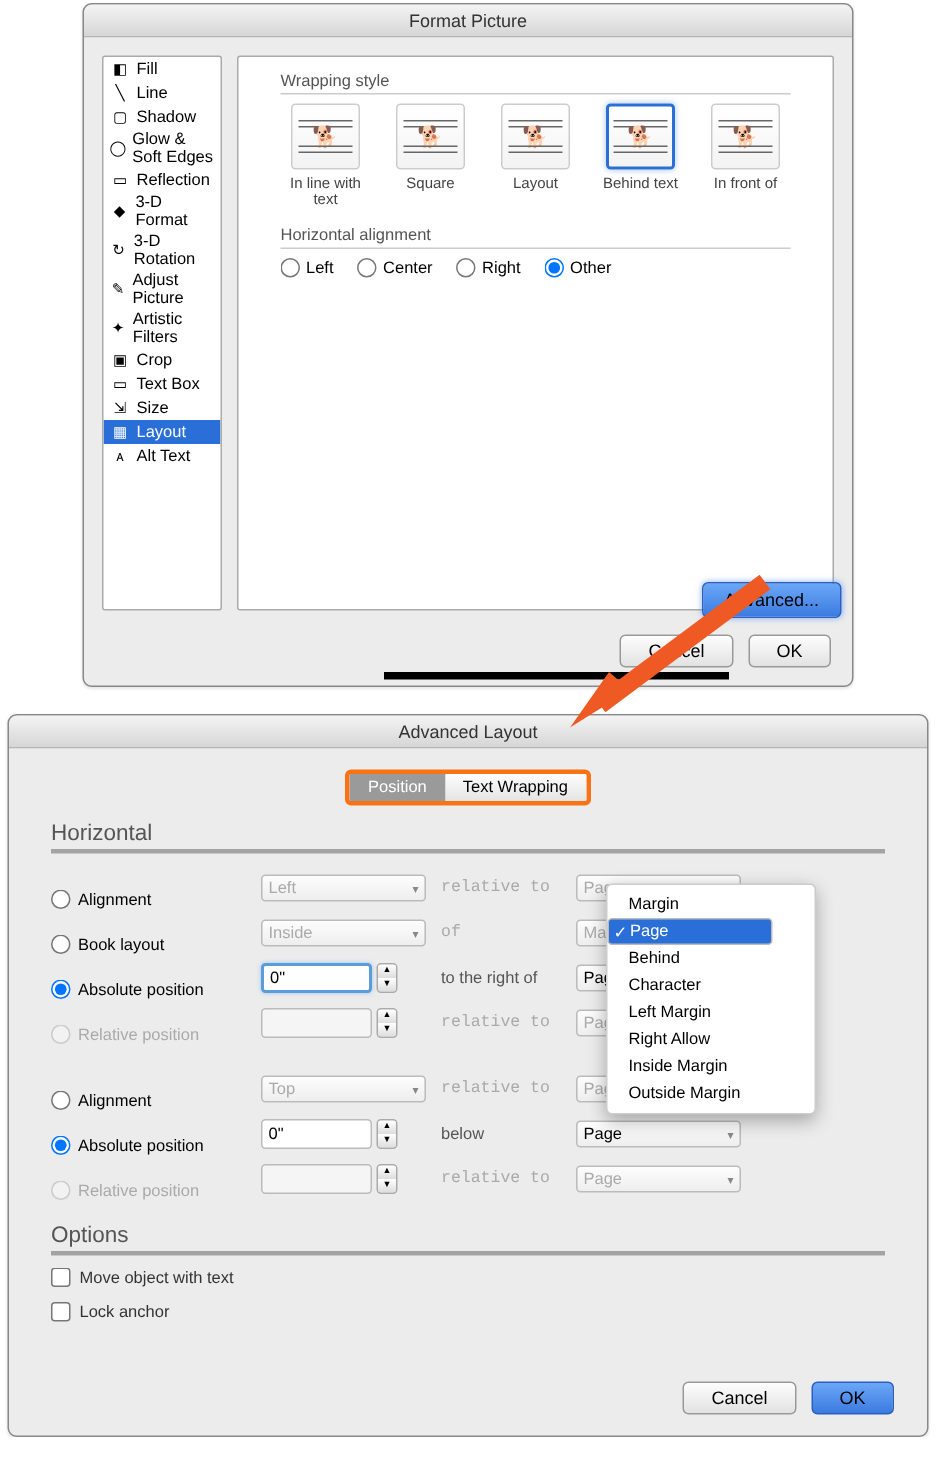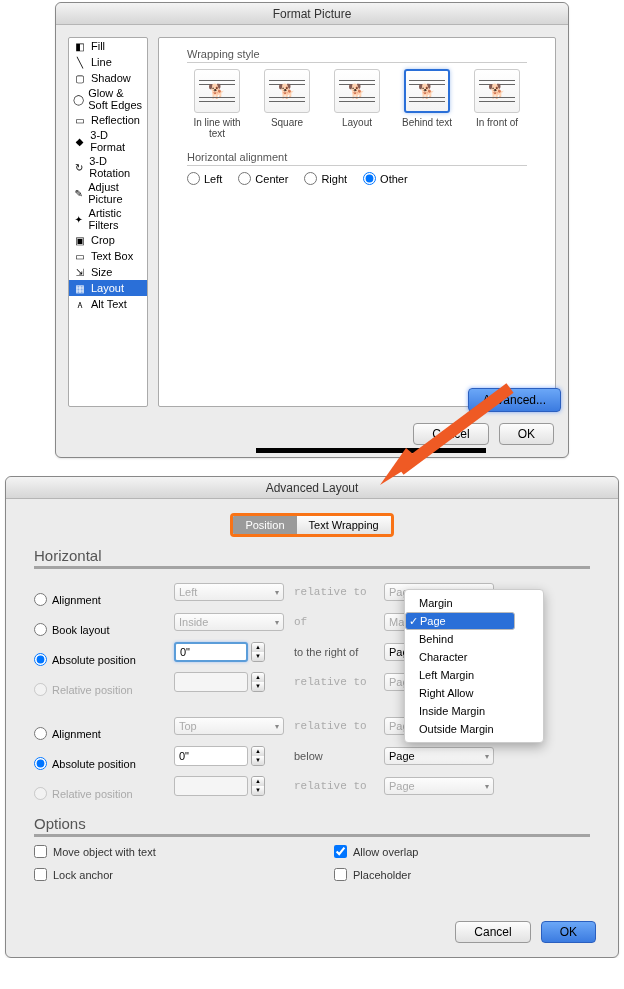--- a/index.html
+++ b/index.html
@@ -379,30 +379,20 @@
         <div style="width:300px">
           <div class="chk">
               <input type="checkbox" style="">
               <span>Move object with text</span>
             </div>
           <div class="chk" style="margin-top:10px">
               <input type="checkbox" style="">
               <span>Lock anchor</span>
             </div>
         </div>
-        <div>
-          <div class="chk">
-              <input type="checkbox" checked="" style="">
-              <span>Allow overlap</span>
-            </div>
-          <div class="chk" style="margin-top:10px">
-              <input type="checkbox" style="">
-              <span>Placeholder</span>
-            </div>
-        </div>
       </div>
     </div>
 
     <div class="popover" style="top:42px; left:398px;" id="popover">
         <div class="pop-item">Margin</div>
         <div class="pop-item sel">Page</div>
         <div class="pop-item">Behind</div>
         <div class="pop-item">Character</div>
         <div class="pop-item">Left Margin</div>
         <div class="pop-item">Right Allow</div>

